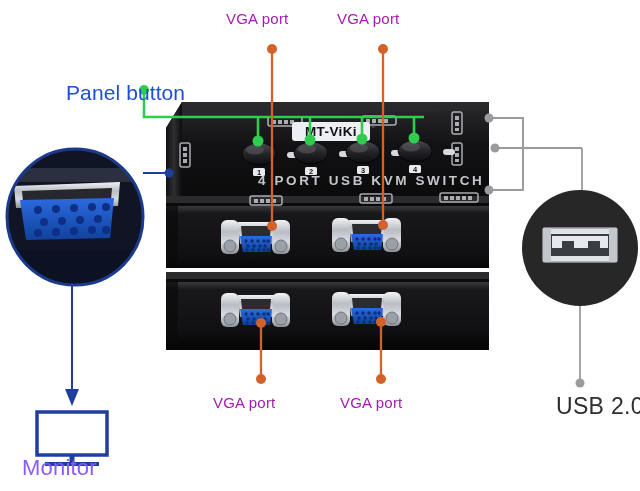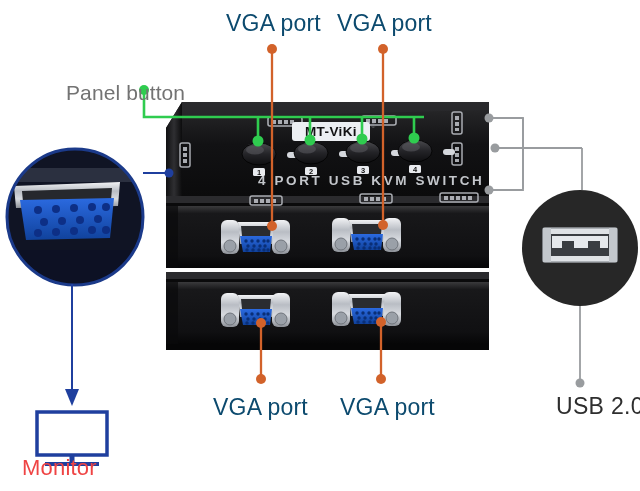--- a/index.html
+++ b/index.html
@@ -9,37 +9,37 @@
     font-family:"Liberation Sans", sans-serif;
     overflow:hidden;
     position:relative;
   }
   #stage{position:absolute;left:0;top:0;width:640px;height:491px;}
 
   
   .lbl{position:absolute;white-space:pre;line-height:1.18;}
   .lbl-panel{
     left:66px;top:31px;
-    font-size:21px;color:#737373;font-weight:400;
+    font-size:21px;color:#1d4ed8;font-weight:400;
     letter-spacing:.1px;
   }
   .lbl-vga{
-    font-size:23px;color:#0c4a6e;letter-spacing:.2px;
+    font-size:15px;color:#a21caf;letter-spacing:.2px;
   }
   .vga-t1{left:226px;top:10px;}
   .vga-t2{left:337px;top:10px;}
   .vga-b1{left:213px;top:394px;}
   .vga-b2{left:340px;top:394px;}
   .lbl-usb{
     left:556px;top:393px;
     font-size:23px;color:#2e2e2e;letter-spacing:.3px;
   }
   .lbl-monitor{
     left:22px;top:455px;
-    font-size:22px;color:#ef4444;letter-spacing:.2px;text-align:center;
+    font-size:22px;color:#8b5cf6;letter-spacing:.2px;text-align:center;
   }
 
   
   #overlay{position:absolute;left:0;top:0;width:640px;height:491px;}
 
   
   #device{position:absolute;left:0;top:0;width:640px;height:491px;}
 </style>
 </head>
 <body>

